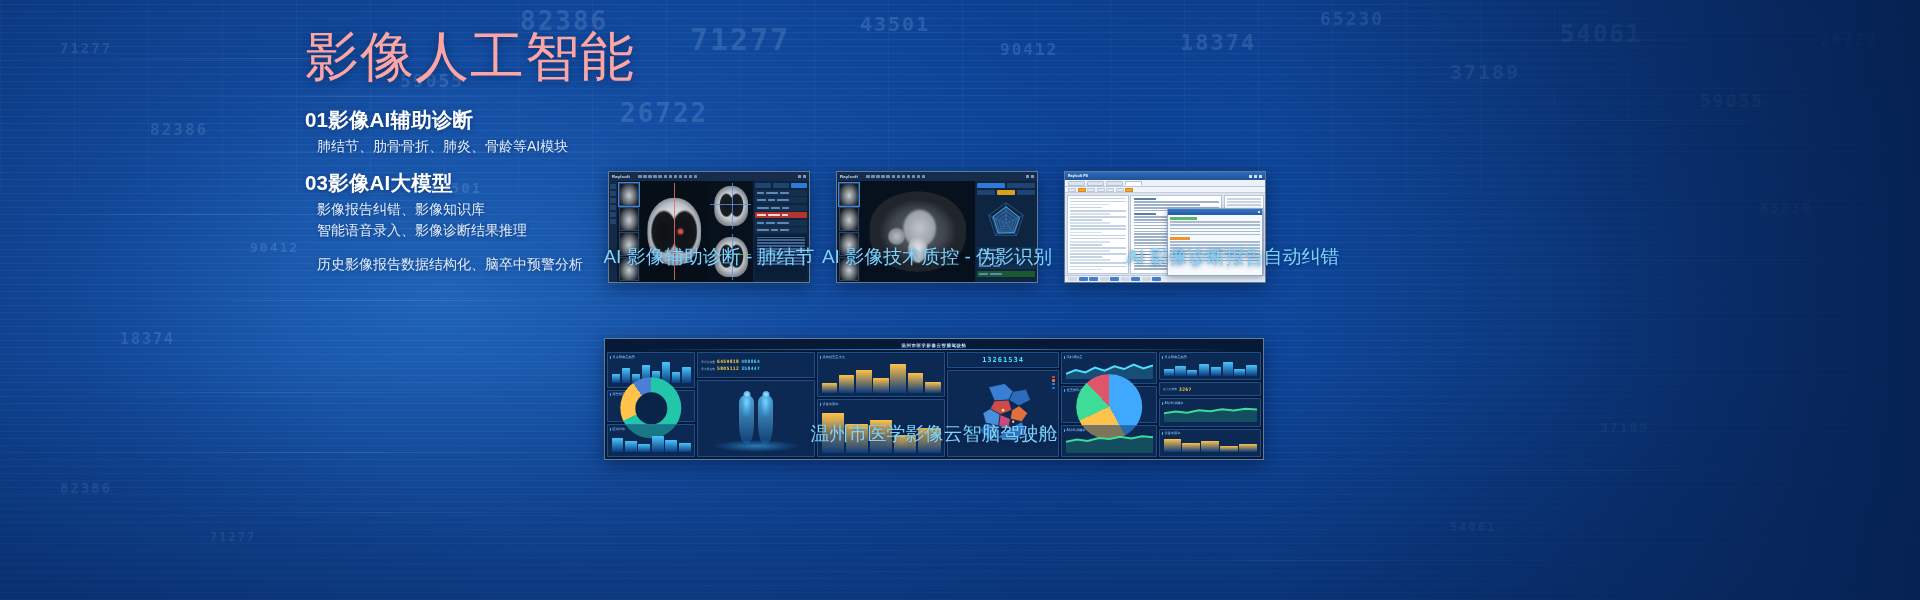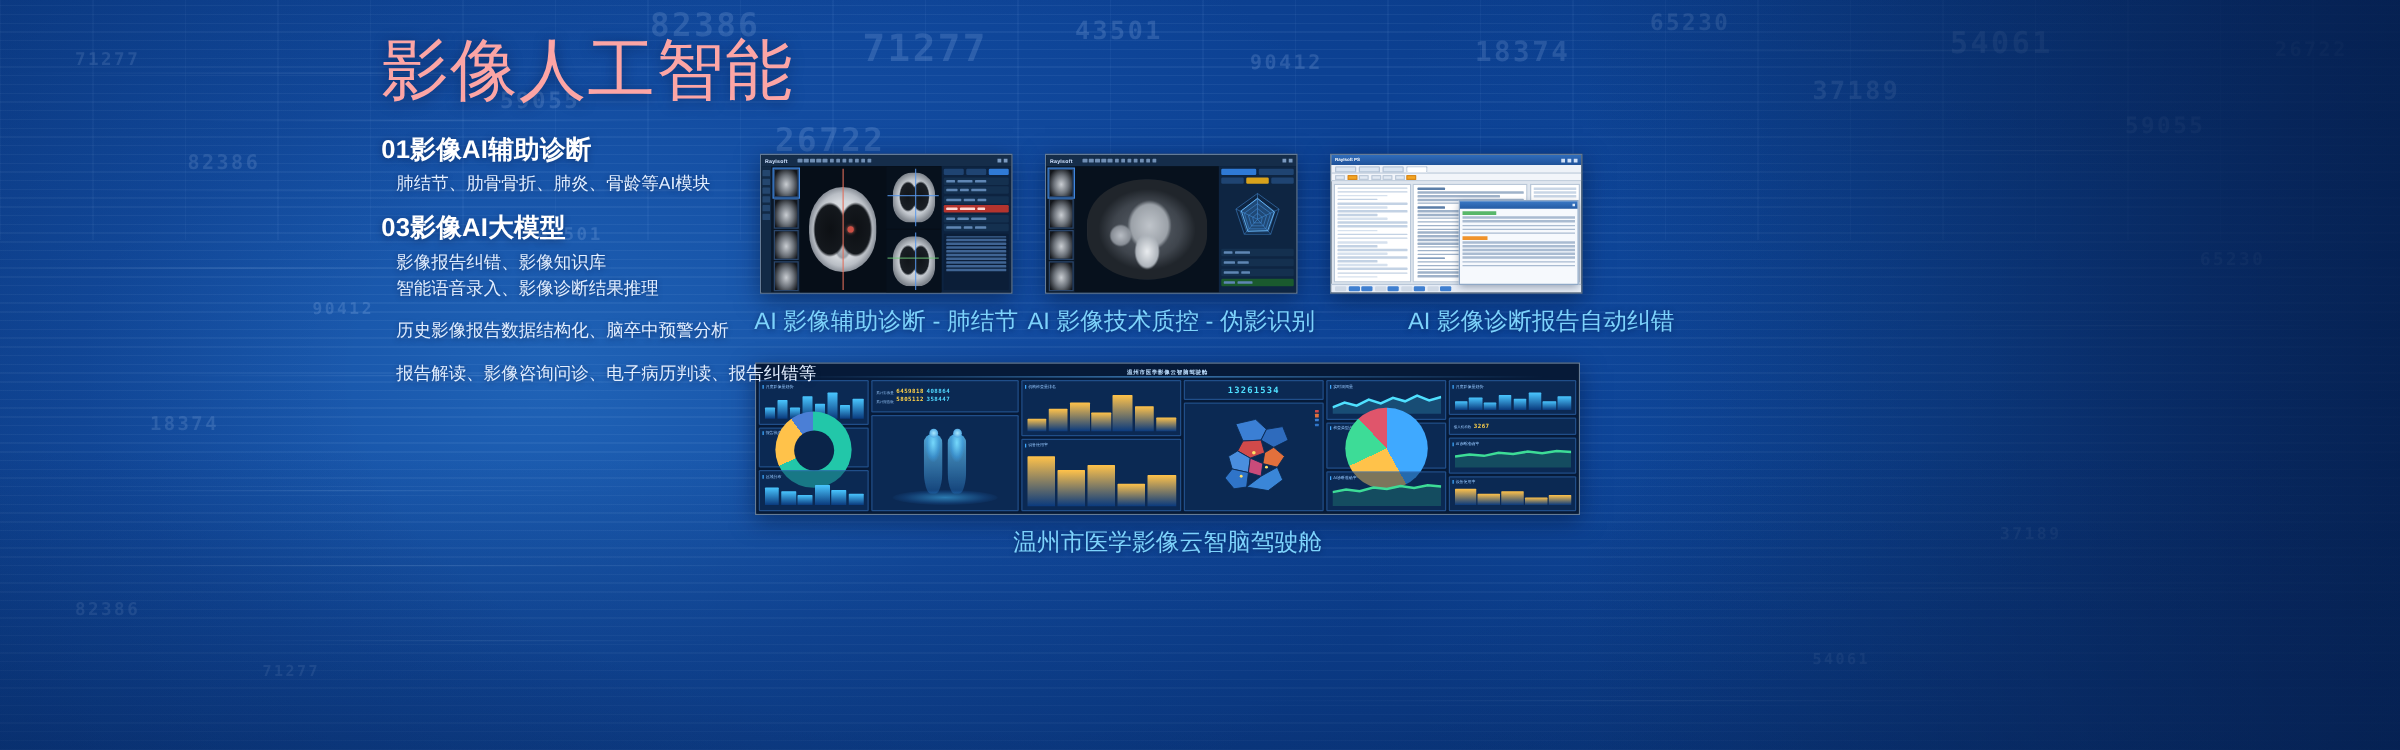--- a/index.html
+++ b/index.html
@@ -71,21 +71,21 @@
     text-shadow:0 1px 5px rgba(3,26,70,.5);
   }
   .item-desc {
     color:#e2eeff; font-size:14px; line-height:1.5; margin-top:3px;
     margin-left:12px;
     text-shadow:0 1px 4px rgba(3,26,70,.5);
   }
   .item-desc div { white-space:nowrap; }
 
   
-  .shot { position:absolute; z-index:5; }
+  .shot { position:absolute; z-index:5;margin-top:48px; }
   .shot .frame {
     width:100%; height:100%;
     border:1px solid rgba(190,220,255,.5);
     box-shadow:0 5px 18px rgba(2,20,56,.5);
     overflow:hidden; position:relative;
     background:#0a1a2c;
   }
   .cap {
     position:absolute; left:50%; transform:translateX(-50%);
     color:#7dd3fc; font-size:19px; white-space:nowrap;
@@ -352,23 +352,20 @@
       </div>
     </div>
 
     <div class="item">
       <div class="item-desc">
         <div>历史影像报告数据结构化、脑卒中预警分析</div>
       </div>
     </div>
 
     <div class="item">
-      <div class="item-desc">
-        <div>报告解读、影像咨询问诊、电子病历判读、报告纠错等</div>
-      </div>
     </div>
 
   </div>
 </div>
 
 <div class="shot" id="shot1">
   <div class="frame">
     <div class="mv">
       <div class="mv-top">
         <span class="mv-logo">RayIsoft</span>

